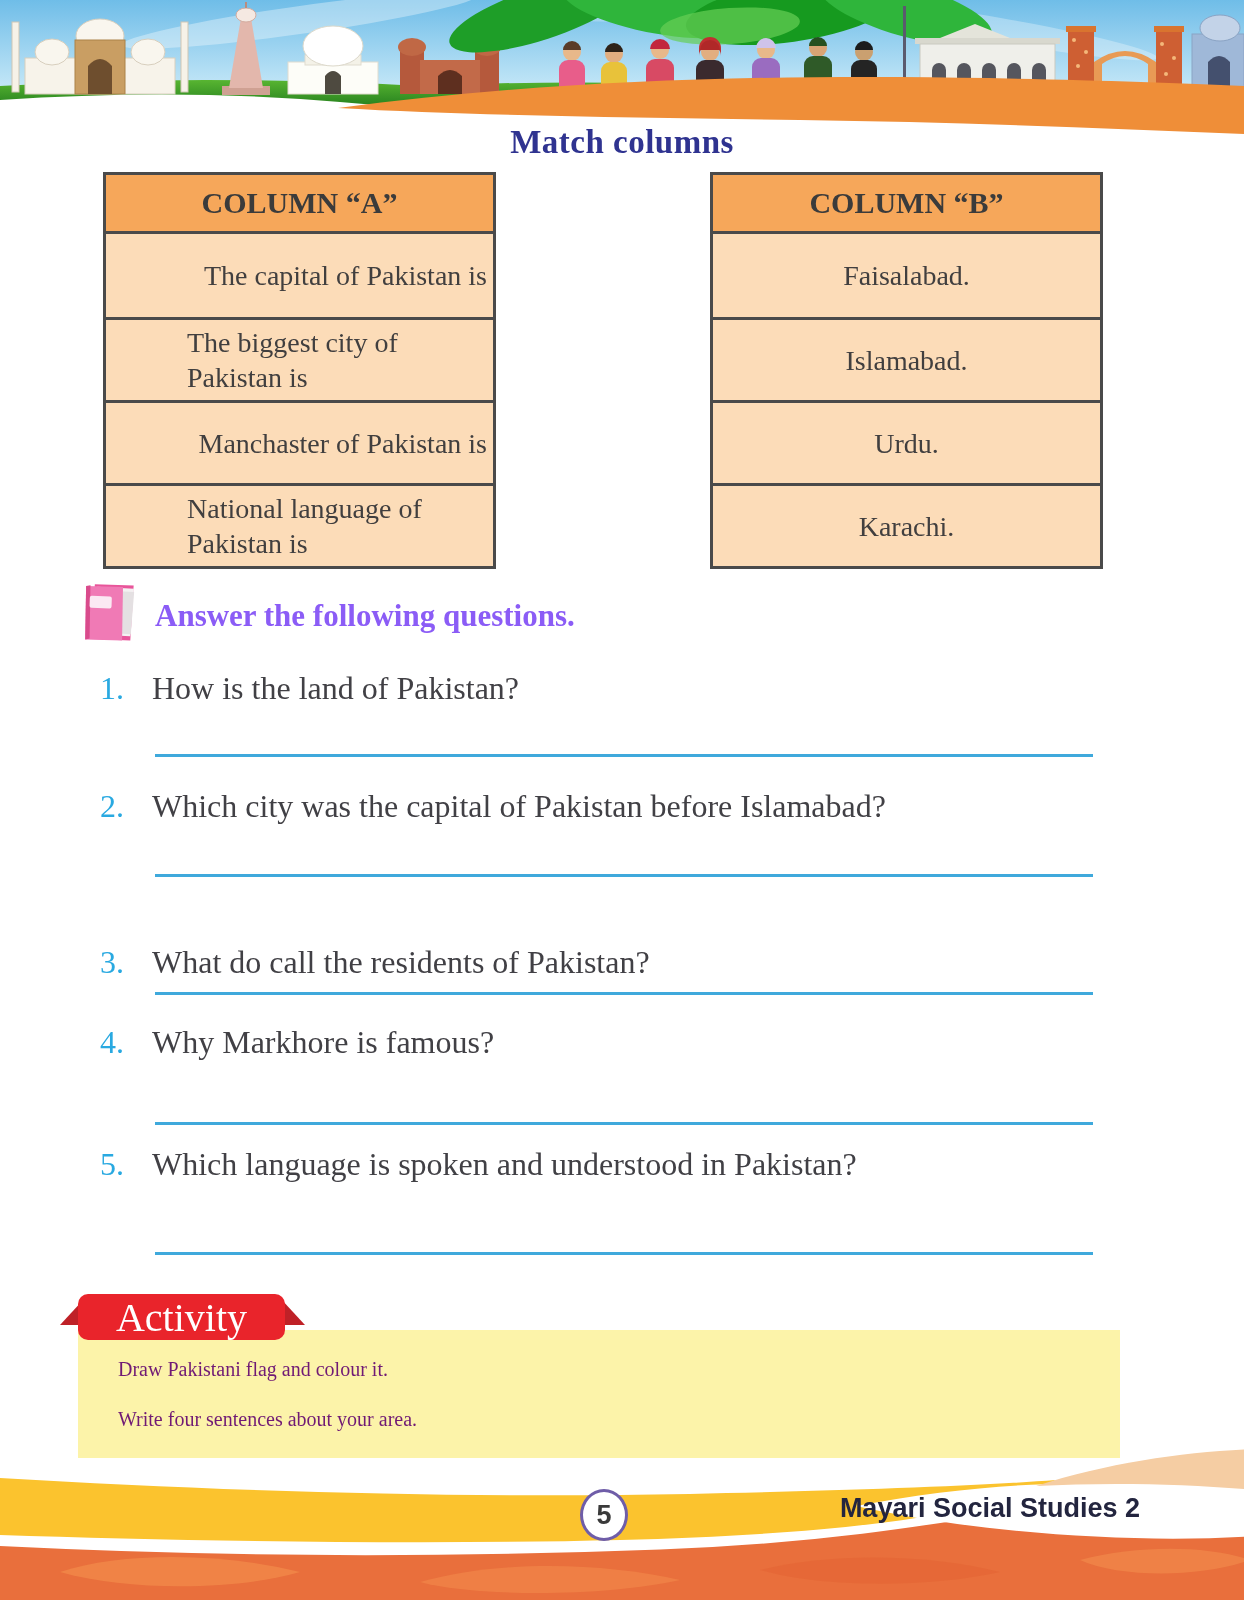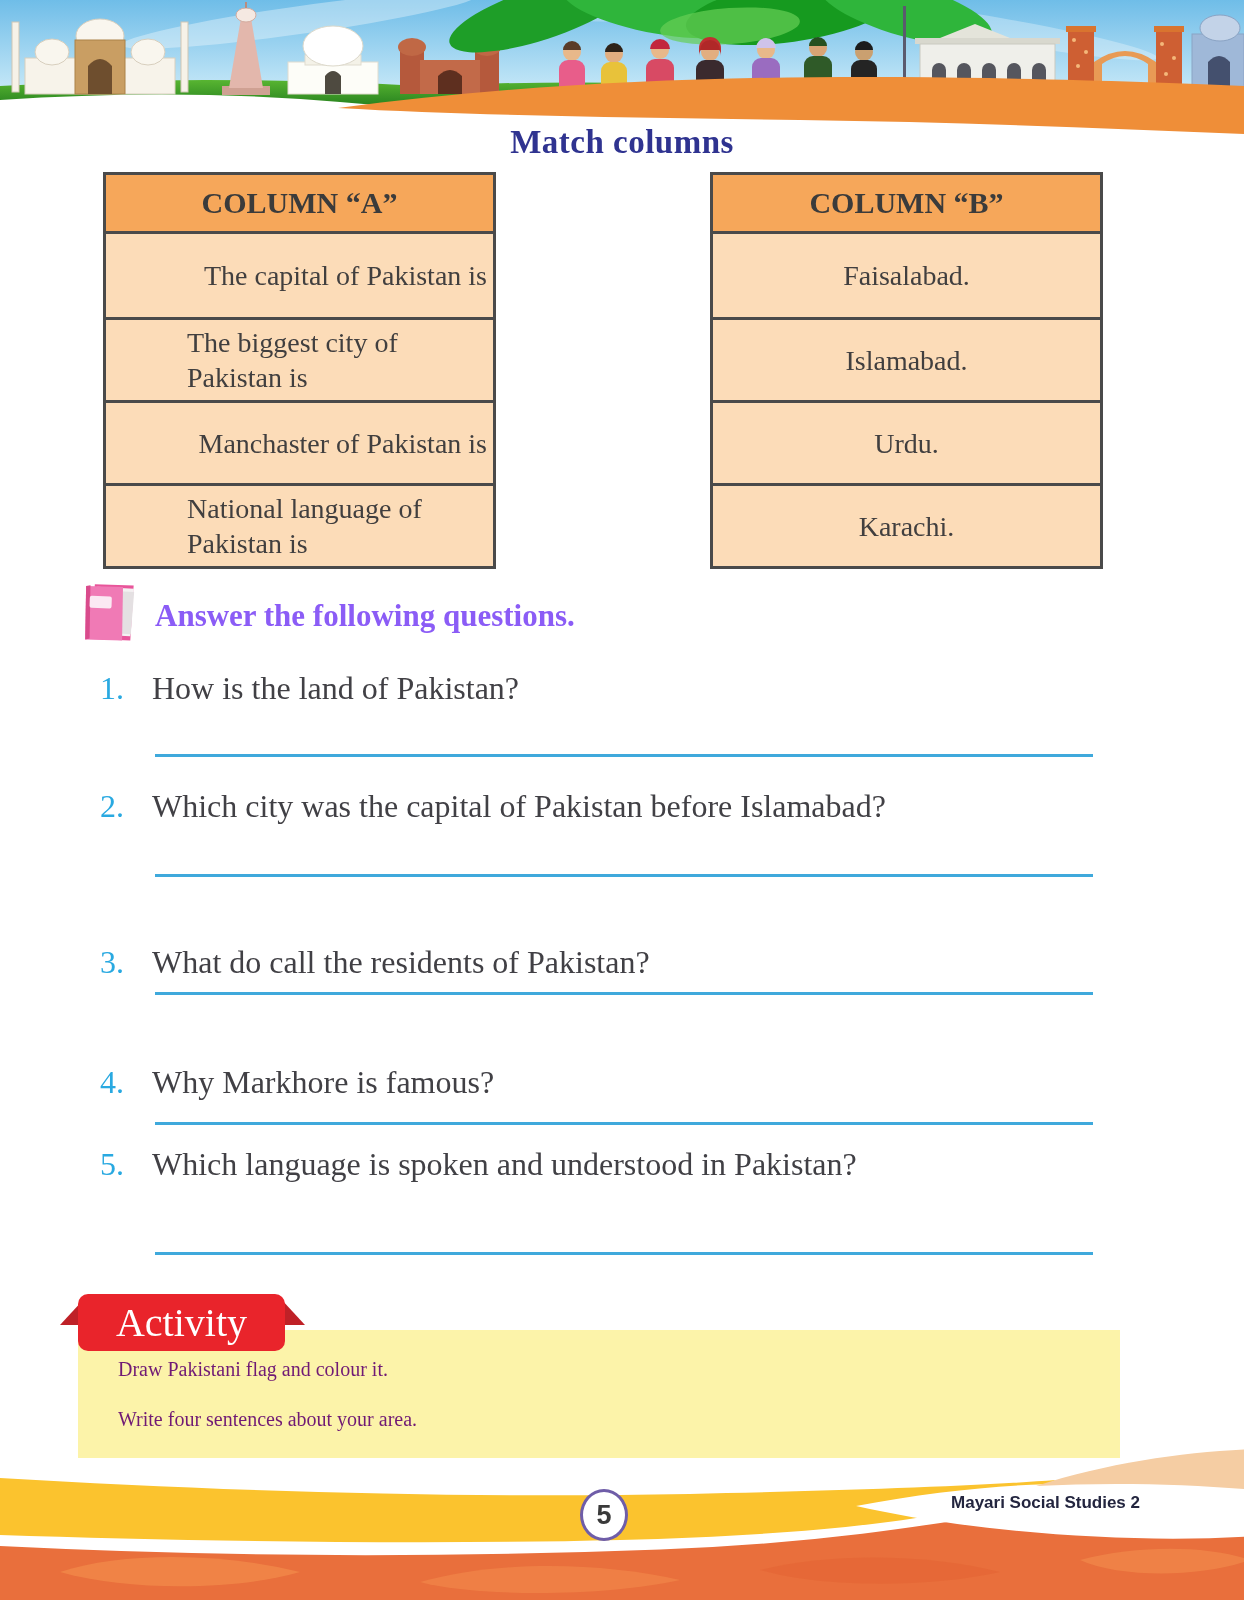--- a/index.html
+++ b/index.html
@@ -47,21 +47,21 @@
   .q-num{display:inline-block;width:52px;color:#29a9e1;}
   .answer-line{
     position:absolute;left:155px;width:938px;height:3px;
     background:#3fa9dc;z-index:4;
   }
   
   .activity-flap{position:absolute;width:24px;height:26px;background:#bf2127;z-index:4;}
   .flap-left{left:60px;top:1299px;clip-path:polygon(0 100%,100% 0,100% 100%);}
   .flap-right{left:281px;top:1299px;clip-path:polygon(0 0,100% 100%,0 100%);}
   .activity-ribbon{
-    position:absolute;left:78px;top:1294px;width:207px;height:57px;
+    position:absolute;left:78px;top:1294px;width:207px;height:46px;
     background:#e9242b;border-radius:10px;z-index:5;
     display:flex;align-items:center;justify-content:center;
     color:#ffffff;font-size:40px;
   }
   .activity-box{
     position:absolute;left:78px;top:1330px;width:1042px;height:128px;
     background:#fcf3a9;z-index:2;
   }
   .activity-line{position:absolute;left:118px;font-size:20px;color:#701a75;z-index:4;}
   .act-l1{top:1358px;}
@@ -69,21 +69,21 @@
   
   .footer-art{position:absolute;left:0;top:1440px;width:1244px;height:160px;z-index:1;}
   .page-circle{
     position:absolute;left:580px;top:1489px;width:42px;height:46px;
     background:#ffffff;border:3px solid #6f5da8;border-radius:50%;
     display:flex;align-items:center;justify-content:center;z-index:6;
     font-family:"Liberation Sans",sans-serif;font-size:27px;font-weight:bold;color:#3a3a3a;
   }
   .book-title{
     position:absolute;left:820px;top:1493px;width:320px;text-align:right;z-index:6;
-    font-family:"Liberation Sans",sans-serif;font-size:17px;font-weight:bold;color:#23253f;
+    font-family:"Liberation Sans",sans-serif;font-size:27px;font-weight:bold;color:#23253f;
   }
 </style>
 </head>
 <body>
 
 <div id="page">
 
   <svg class="banner" viewBox="0 0 1244 110">
     <defs>
       <linearGradient id="sky" x1="0" y1="0" x2="0" y2="1">
@@ -278,21 +278,21 @@
   <div class="question" style="top:788px">
     <span class="q-num">2.</span><span>Which city was the capital of Pakistan before Islamabad?</span>
   </div>
   <div class="answer-line" style="top:874px"></div>
 
   <div class="question" style="top:944px">
     <span class="q-num">3.</span><span>What do call the residents of Pakistan?</span>
   </div>
   <div class="answer-line" style="top:992px"></div>
 
-  <div class="question" style="top:1064px">
+  <div class="question" style="top:1024px">
     <span class="q-num">4.</span><span>Why Markhore is famous?</span>
   </div>
   <div class="answer-line" style="top:1122px"></div>
 
   <div class="question" style="top:1146px">
     <span class="q-num">5.</span><span>Which language is spoken and understood in Pakistan?</span>
   </div>
   <div class="answer-line" style="top:1252px"></div>
 
   <div class="activity-box"></div>

